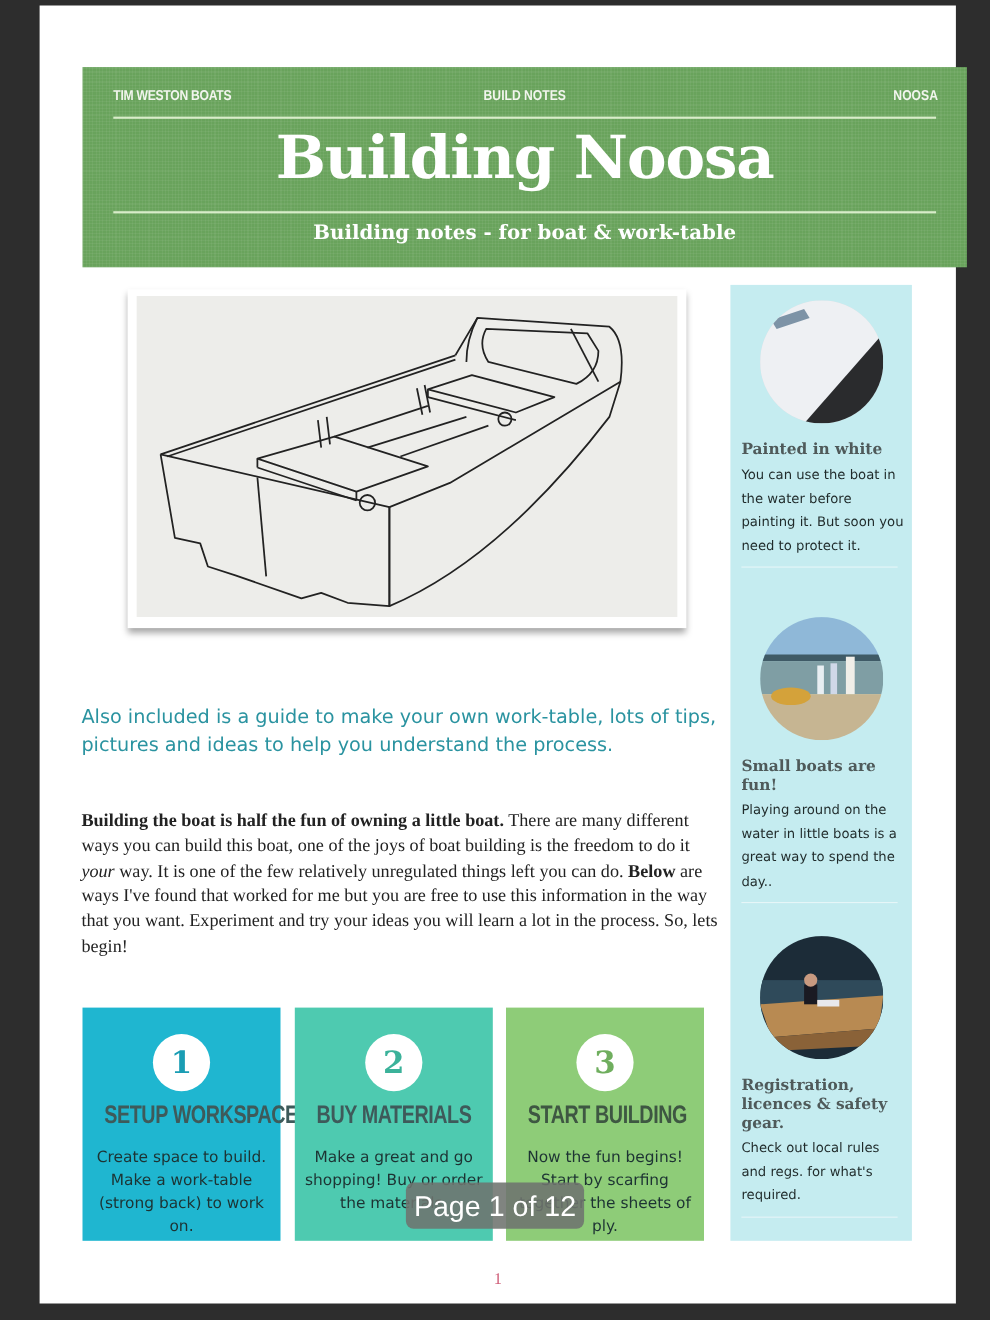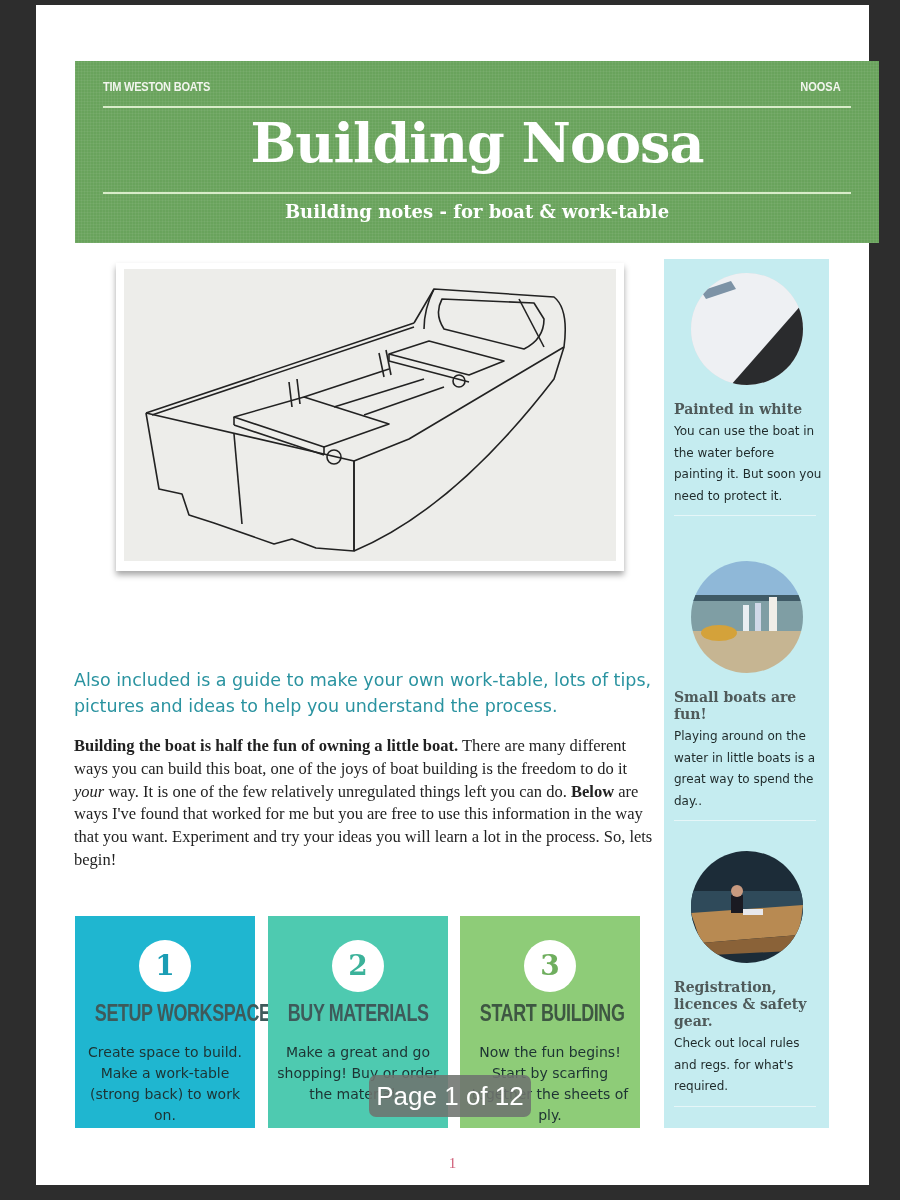--- a/index.html
+++ b/index.html
@@ -11,21 +11,21 @@
   .banner-top span { position:absolute; top:0; white-space:nowrap; }
   .bt-left { left:0; }
   .rule { position:absolute; left:28px; right:28px; height:2px; background:#d8ecc9; }
   .rule1 { top:45px; }
   .rule2 { top:131px; }
   .title { position:absolute; top:50px; left:0; right:0; text-align:center; font-family:"DejaVu Serif", serif; font-weight:bold; font-size:54px; color:#ffffff; letter-spacing:-1px; }
   .subtitle { position:absolute; top:140px; left:0; right:0; text-align:center; font-family:"DejaVu Serif", serif; font-weight:bold; font-size:18px; color:#ffffff; }
   .boat-frame { position:absolute; left:80px; top:258px; width:508px; height:308px; background:#fff; box-shadow:0 4px 6px rgba(0,0,0,0.35); }
   .boat-frame svg { position:absolute; left:8px; top:6px; width:492px; height:292px; }
   .headline { position:absolute; left:38px; top:592px; width:580px; font-family:"DejaVu Serif", serif; font-weight:bold; font-size:24px; line-height:27px; color:#1e7a82; }
-  .lead { position:absolute; left:38px; top:662px; width:590px; font-family:"DejaVu Sans", sans-serif; font-size:17.5px; line-height:26px; color:#2a93a0; }
+  .lead { position:absolute; left:38px; top:634px; width:590px; font-family:"DejaVu Sans", sans-serif; font-size:17.5px; line-height:26px; color:#2a93a0; }
   .body-text { position:absolute; left:38px; top:730px; width:580px; font-family:"Liberation Serif", serif; font-size:16.5px; line-height:22.8px; color:#222; }
   .body-text b { font-weight:bold; }
   .cards { position:absolute; left:39px; top:911px; }
   .card { position:absolute; top:0; width:180px; height:212px; text-align:center; }
   .card .num { position:absolute; left:50%; top:24px; width:52px; height:52px; margin-left:-26px; border-radius:50%; background:#fff; font-family:"DejaVu Serif", serif; font-weight:bold; font-size:28px; line-height:52px; }
   .card .ctitle { position:absolute; left:0; right:0; top:84px; font-family:"Liberation Sans", sans-serif; font-weight:bold; font-size:23px; color:#3e5a5a; transform:scaleX(0.78); white-space:nowrap; letter-spacing:-0.5px; }
   .card .cdesc { position:absolute; left:8px; right:8px; top:126px; font-family:"DejaVu Sans", sans-serif; font-size:14px; line-height:21px; color:#1d3333; }
   .c1 { left:0; background:#1fb6d0; }
   .c1 .num { color:#1a9db4; }
   .c2 { left:193px; background:#4ecab0; }
@@ -44,21 +44,22 @@
 </style>
 </head>
 <body>
 
 <div class="page">
 
   <div class="banner">
     <div class="banner-top">
       <span class="bt-left">TIM WESTON BOATS</span>
     </div>
-    <div style="position:absolute;top:18px;right:38px;color:#f2f5ee;font-family:'Liberation Sans',sans-serif;font-weight:bold;font-size:13px;margin-left:40px;"><span style="display:inline-block;transform:scaleX(0.85);transform-origin:right;">NOOSA</span></div>
+    <div style="position:absolute;top:18px;left:0;right:0;text-align:center;color:#f2f5ee;font-family:'Liberation Sans',sans-serif;font-weight:bold;font-size:13px;"><span style="display:inline-block;transform:scaleX(0.85);">BUILD NOTES</span></div>
+    <div style="position:absolute;top:18px;right:26px;color:#f2f5ee;font-family:'Liberation Sans',sans-serif;font-weight:bold;font-size:13px;margin-left:40px;"><span style="display:inline-block;transform:scaleX(0.85);transform-origin:right;">NOOSA</span></div>
     <div class="rule rule1"></div>
     <div class="title">Building Noosa</div>
     <div class="rule rule2"></div>
     <div class="subtitle">Building notes - for boat &amp; work-table</div>
   </div>
 
   <div class="boat-frame">
     <svg viewBox="0 0 492 292">
       <rect x="0" y="0" width="492" height="292" fill="#ededea"></rect>
       <g fill="none" stroke="#222" stroke-width="1.6" stroke-linejoin="round">

